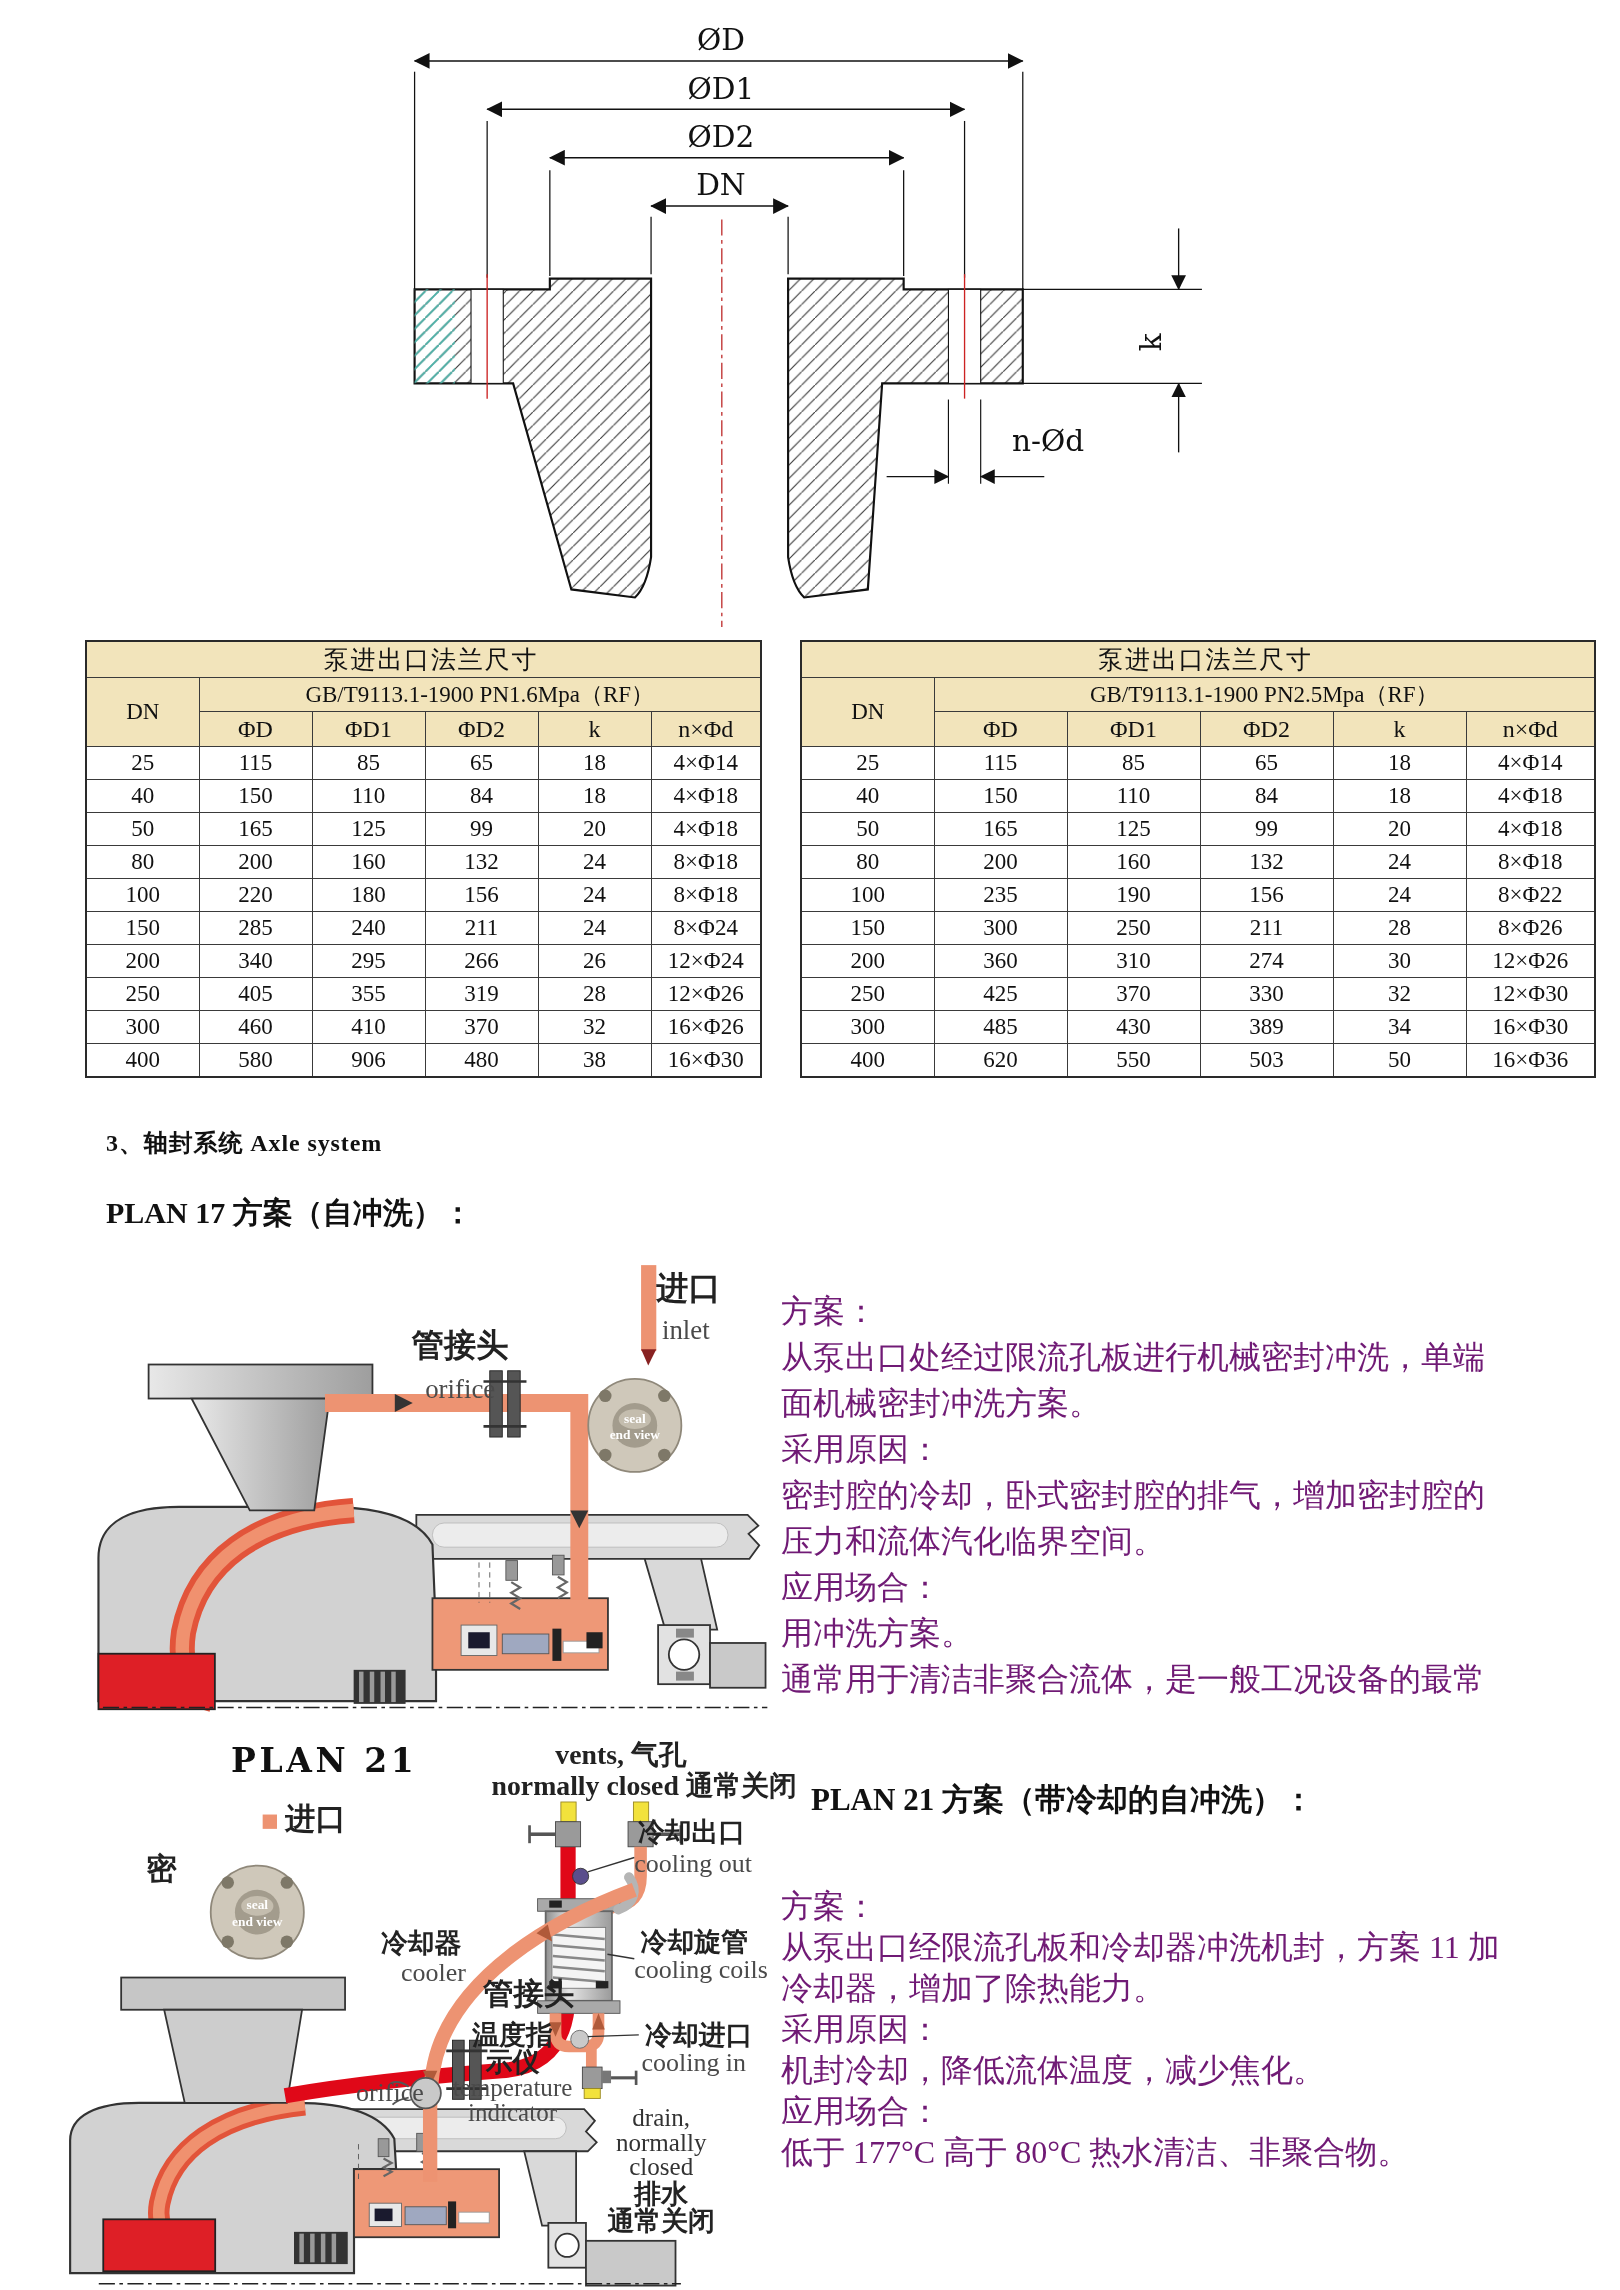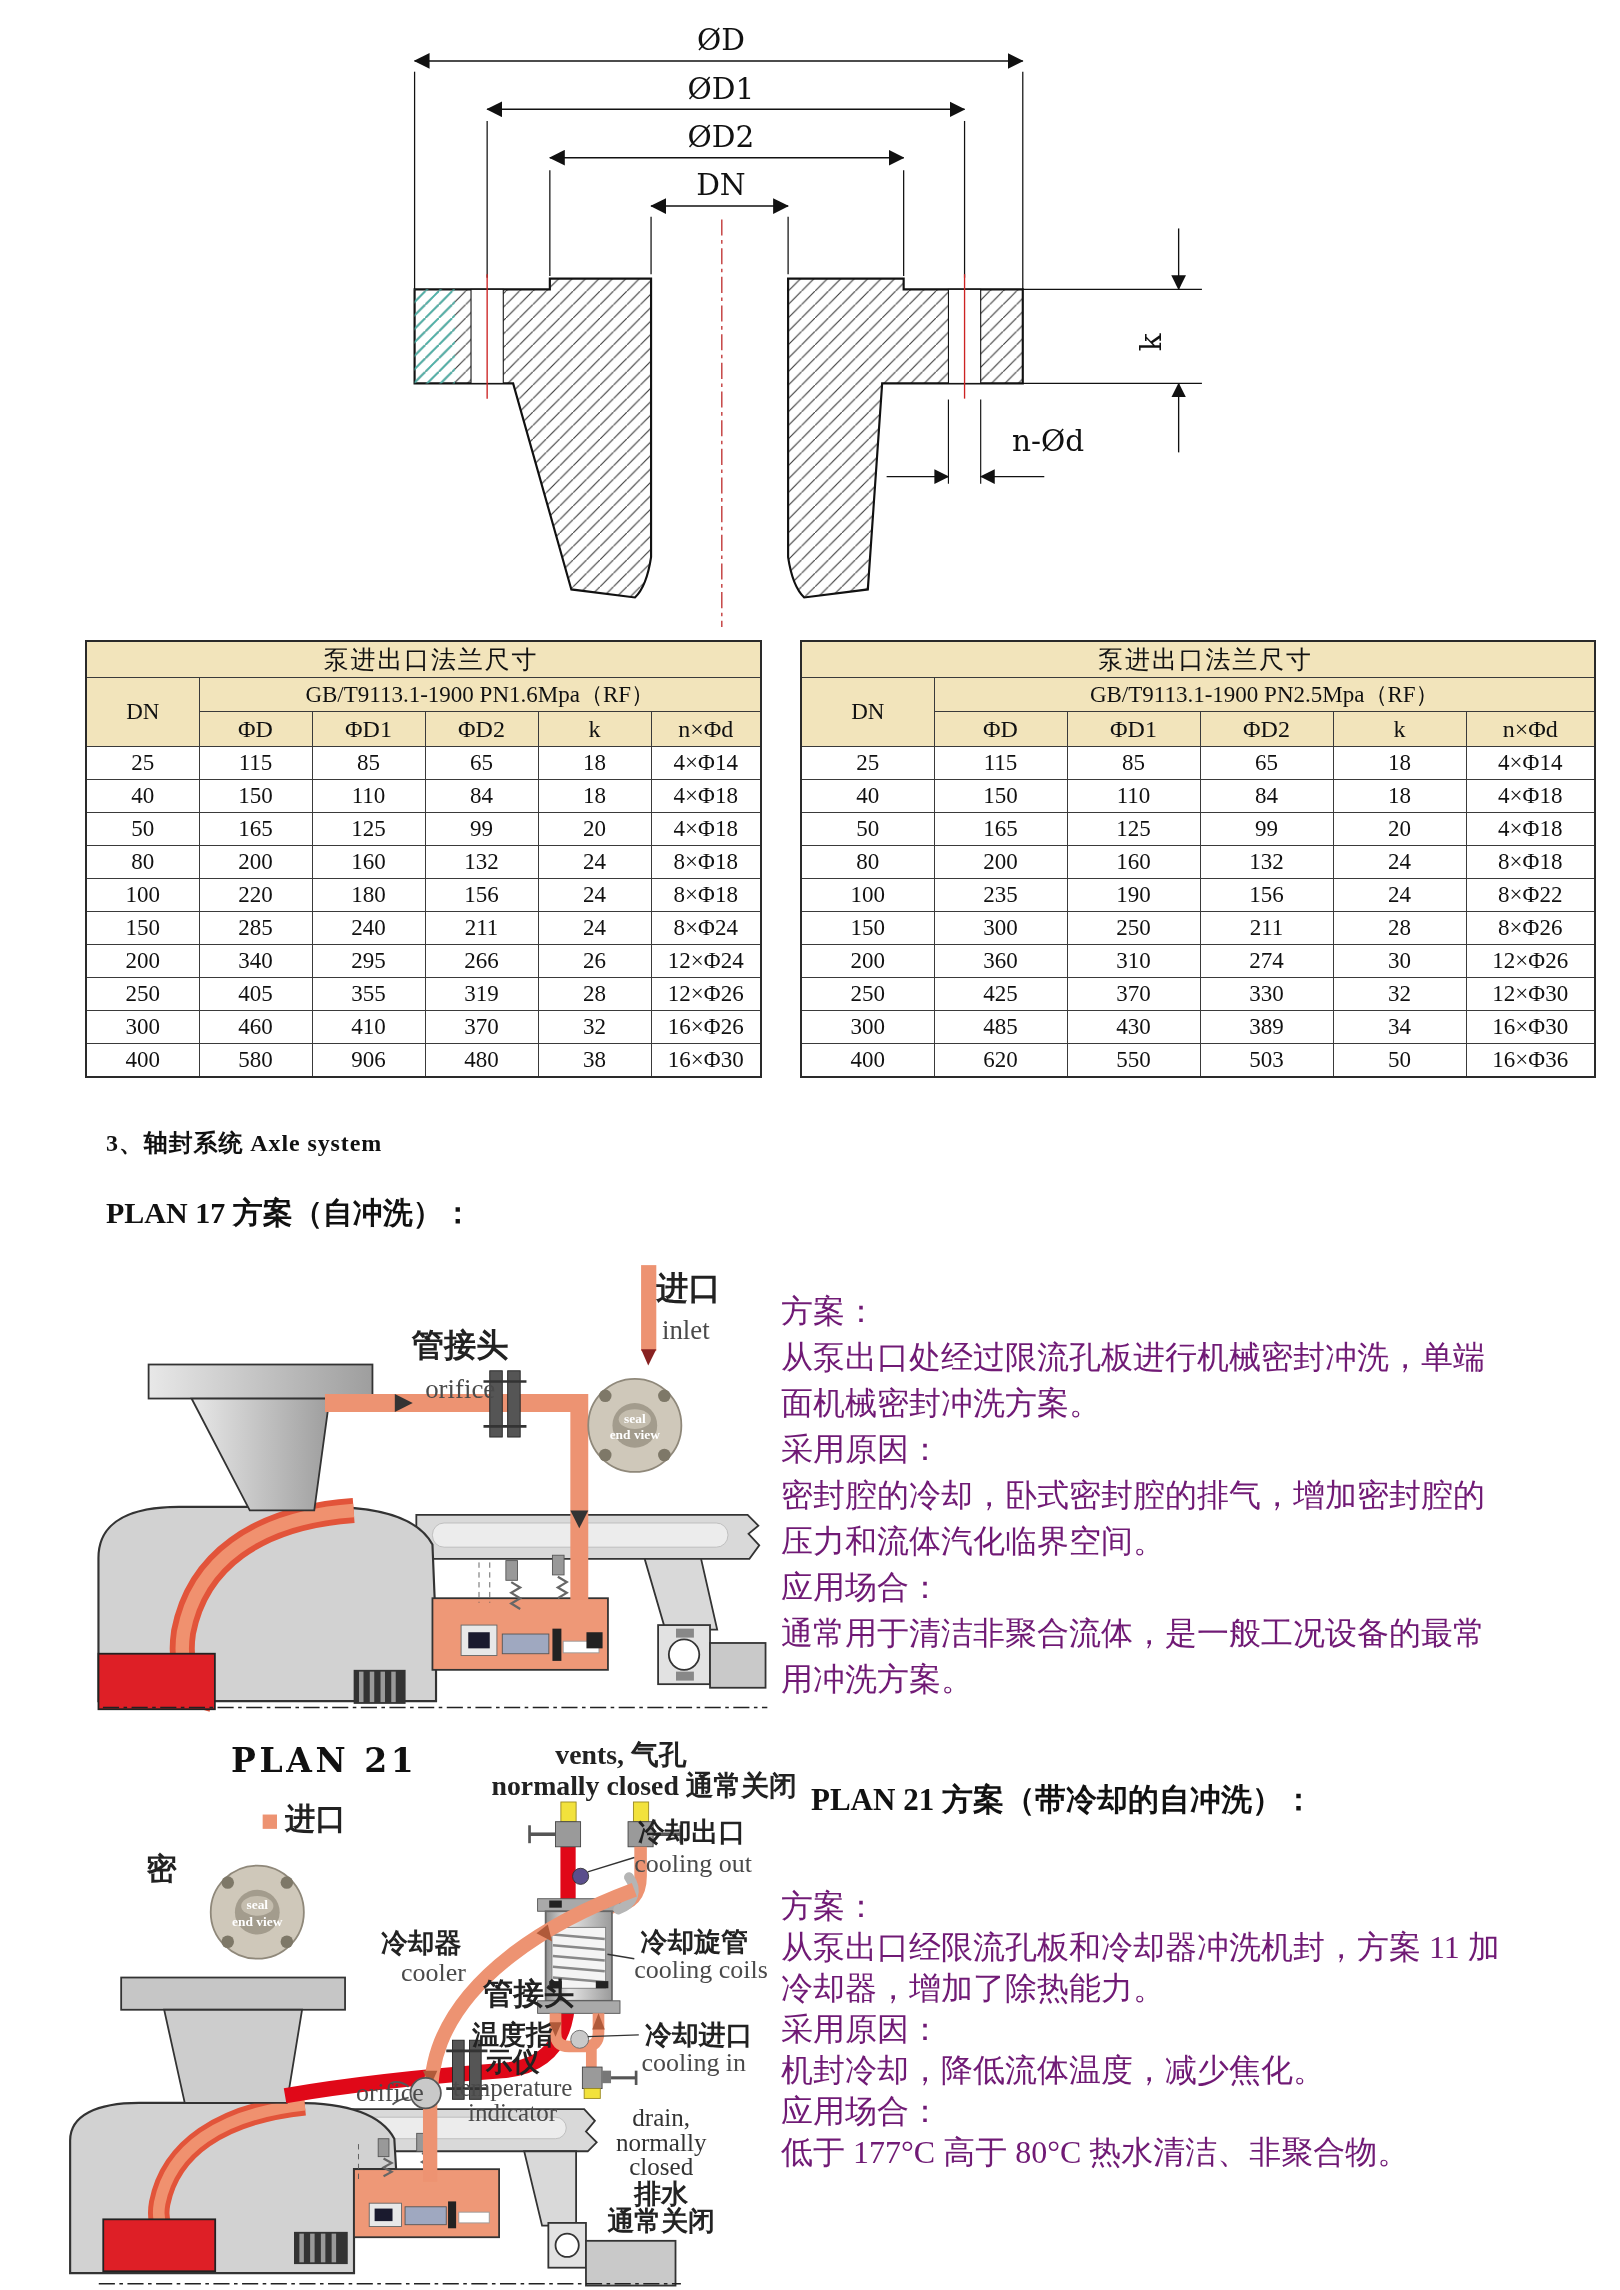--- a/index.html
+++ b/index.html
@@ -416,22 +416,22 @@
 </svg>
 
 <div class="abs textblock tb11">
     <div>方案：</div>
     <div>从泵出口处经过限流孔板进行机械密封冲洗，单端</div>
     <div>面机械密封冲洗方案。</div>
     <div>采用原因：</div>
     <div>密封腔的冷却，卧式密封腔的排气，增加密封腔的</div>
     <div>压力和流体汽化临界空间。</div>
     <div>应用场合：</div>
+    <div>用冲洗方案。</div>
     <div>通常用于清洁非聚合流体，是一般工况设备的最常</div>
-    <div>用冲洗方案。</div>
   </div>
 
 <div class="abs plan21-caption">PLAN 21</div>
 <div class="abs plan21-heading">PLAN 21 方案（带冷却的自冲洗）：</div>
 
 <svg class="abs" style="left:54px;top:1733px" width="806" height="558" viewBox="0 -55 900 623">
 
   <path d="M305,365 H592 L604,378 L594,390 L606,402 L596,412 H305 Z" fill="#D9D9D9" stroke="#333" stroke-width="2"></path>
   <rect x="320" y="374" width="252" height="24" rx="12" fill="#ECECEC" stroke="#BBB"></rect>
   <path d="M525,412 H583 V495 H545 Z" fill="#D9D9D9" stroke="#333" stroke-width="2"></path>

